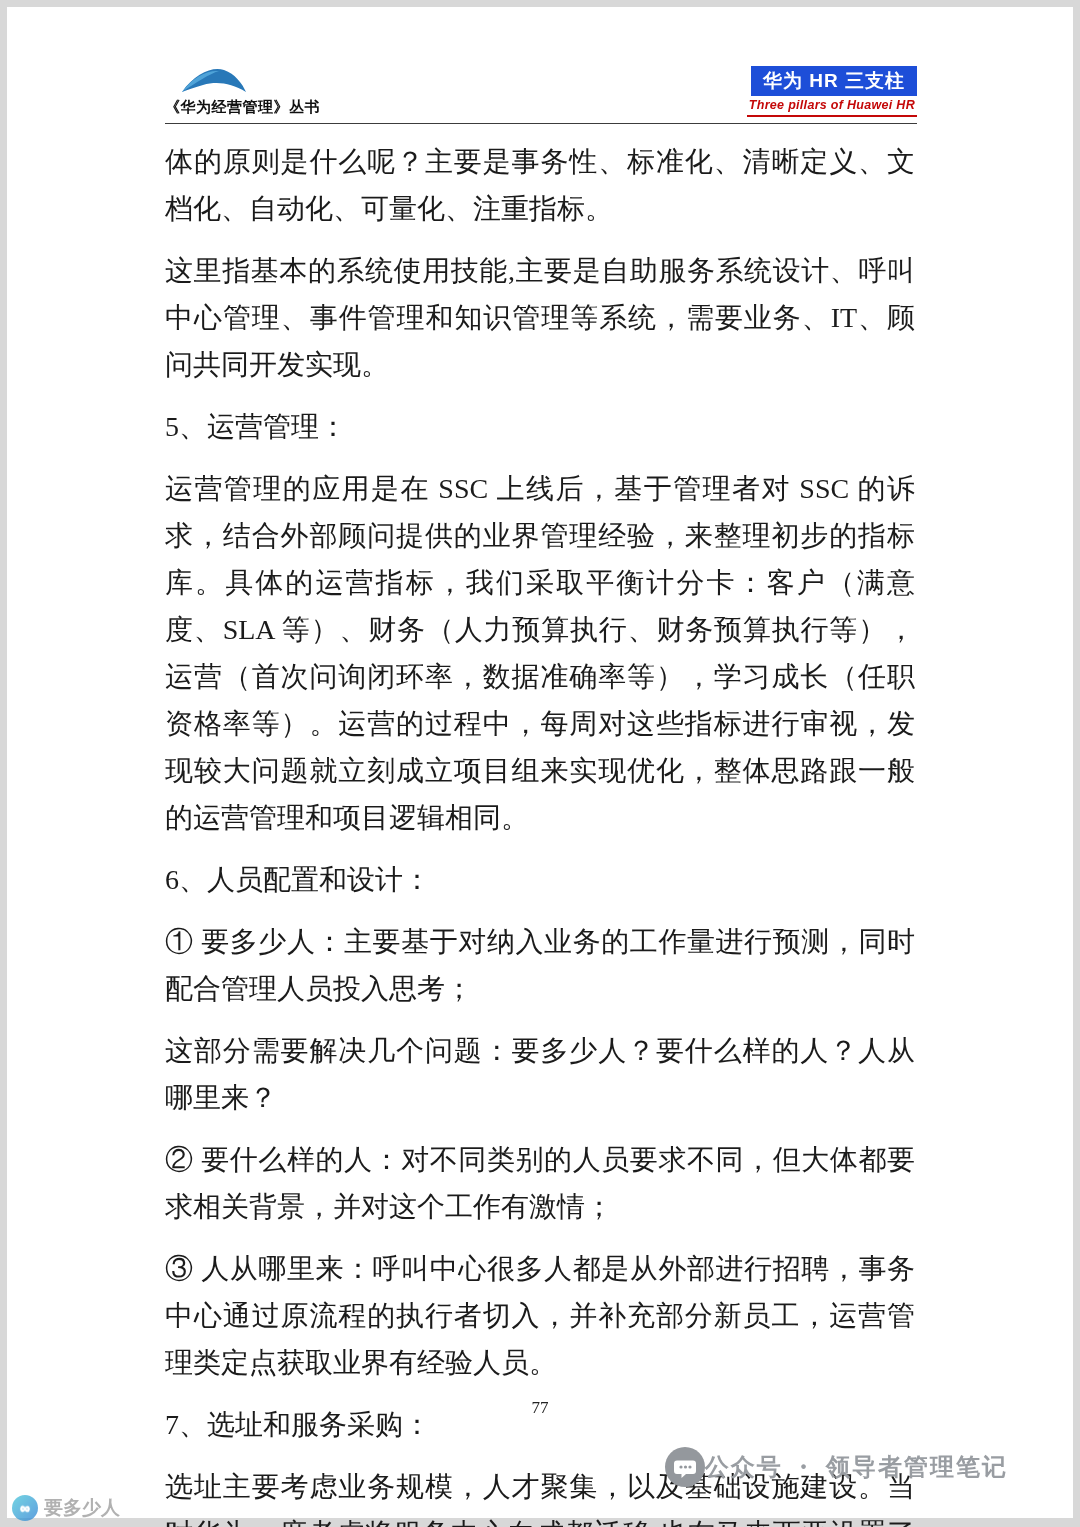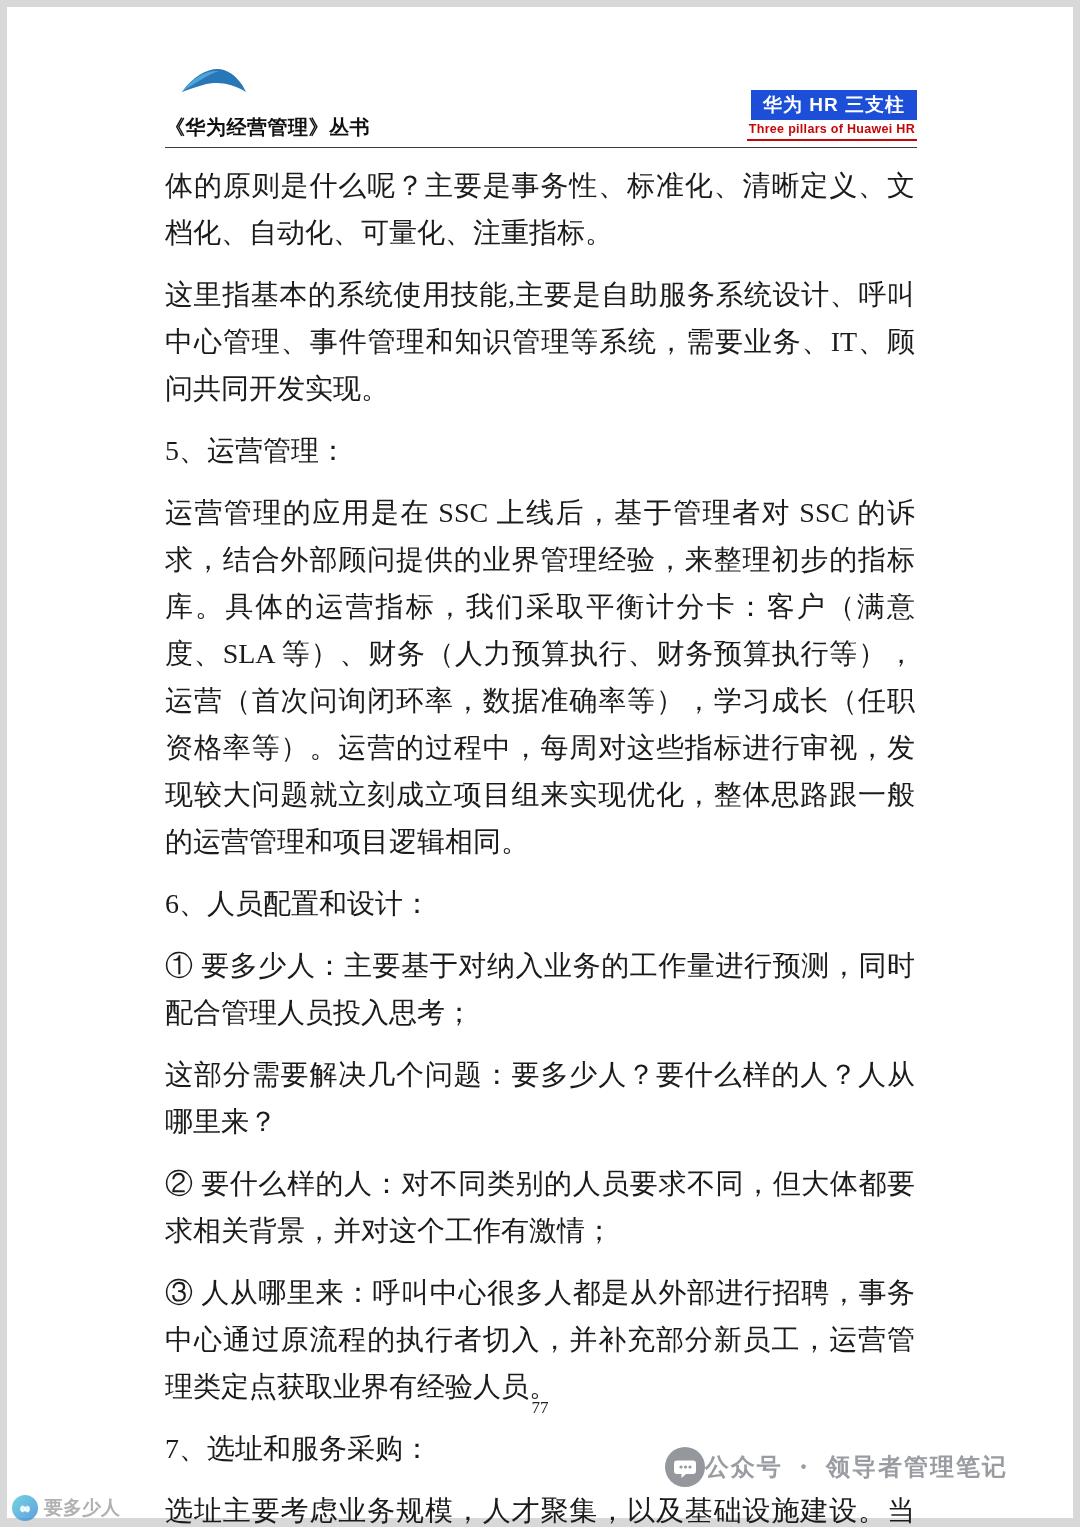--- a/index.html
+++ b/index.html
@@ -10,33 +10,33 @@
   .page { position:absolute; left:7px; top:7px; right:7px; bottom:9px; background:#ffffff; }
 
   
   .page-header {
     display:flex; justify-content:space-between; align-items:flex-end;
     padding:58px 156px 6px 158px;
   }
   .header-left { display:flex; flex-direction:column; }
   .logo-wrap { margin-left:14px; height:30px; }
   .series-title {
-    font-size:20px; font-weight:bold; color:#101010; margin-top:19px;
+    font-size:15px; font-weight:bold; color:#101010; margin-top:3px;
     letter-spacing:0.5px;
   }
   .header-right { display:flex; flex-direction:column; align-items:flex-end; }
   .banner {
     background:#1d4ed8; color:#ffffff; font-weight:bold; font-size:19px;
     line-height:1; padding:5px 12px 6px; letter-spacing:1px;
     font-family:"Liberation Sans","DejaVu Sans",sans-serif;
   }
   .banner-sub {
     color:#c40808; font-size:12.5px; font-weight:bold; margin-top:2px;
     padding:0 2px 3px; border-bottom:2px solid #c40808;
-    font-family:"Liberation Sans","DejaVu Sans",sans-serif; letter-spacing:0.3px;
+    font-family:"Liberation Sans","DejaVu Sans",sans-serif; letter-spacing:0.3px;font-style:italic;
   }
   .header-rule { border:none; border-top:1.6px solid #3c3c3c; margin:0 156px 0 158px; }
 
   
   .doc-body { padding:2px 158px 0; font-size:28px; color:#1b1b1b; }
   .block { line-height:47px; margin:15px 0; text-align:justify; }
   .block.heading { text-align:left; }
   .block:first-child { margin-top:12px; }
 
   

